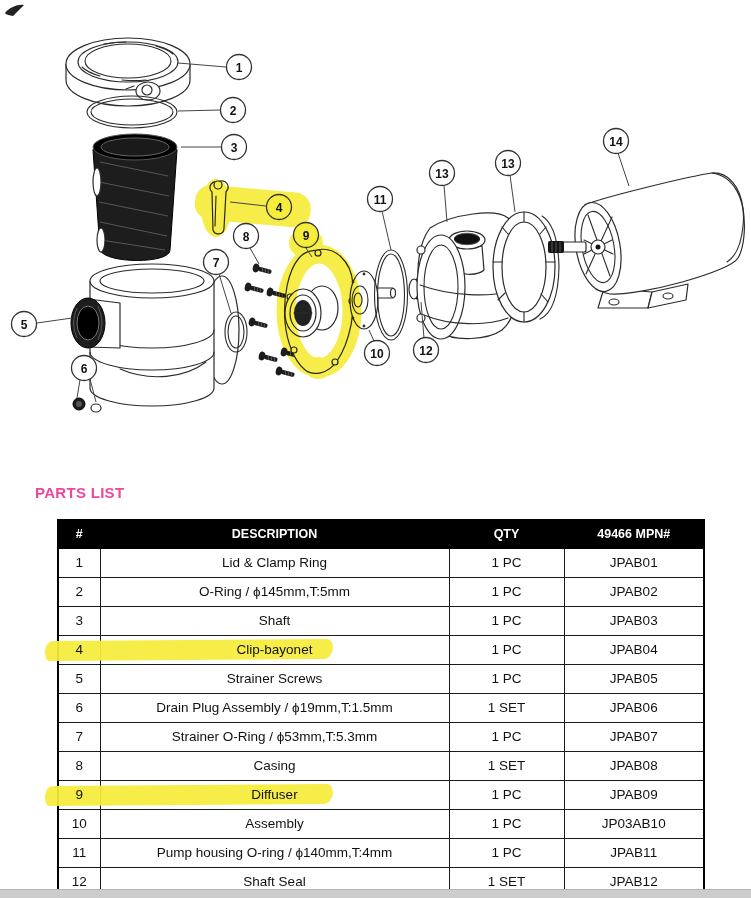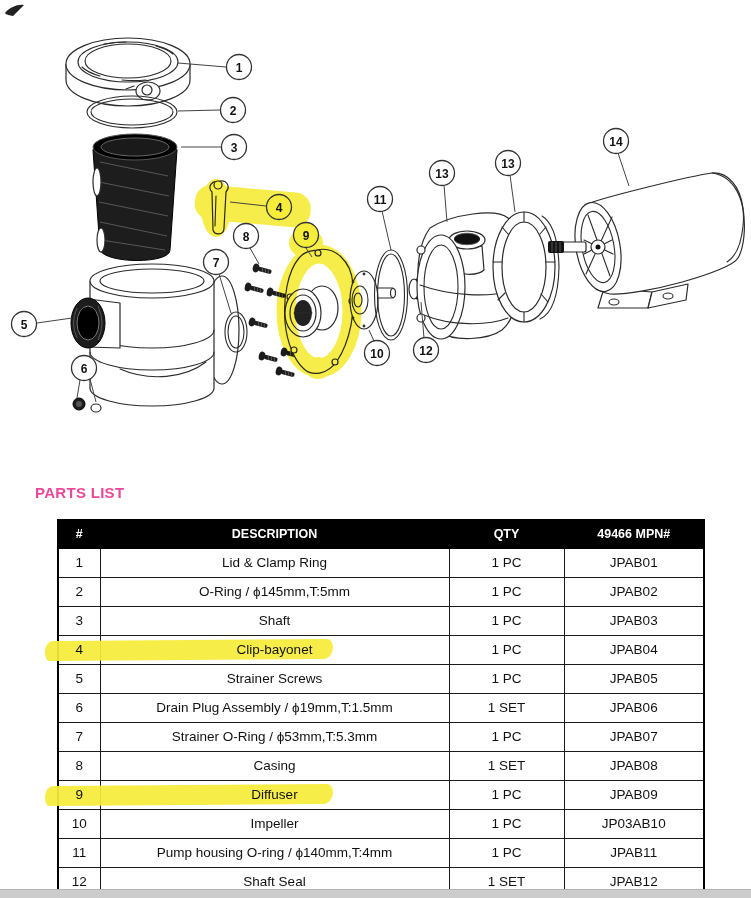--- a/index.html
+++ b/index.html
@@ -356,21 +356,21 @@
         <td><span class="ct">JPAB08</span></td>
       </tr>
       <tr>
         <td><span class="marker"></span><span class="ct">9</span></td>
         <td><span class="ct">Diffuser</span></td>
         <td><span class="ct">1 PC</span></td>
         <td><span class="ct">JPAB09</span></td>
       </tr>
       <tr>
         <td><span class="ct">10</span></td>
-        <td><span class="ct">Impeller</span></td>
+        <td><span class="ct">Assembly</span></td>
         <td><span class="ct">1 PC</span></td>
         <td><span class="ct">JP03AB10</span></td>
       </tr>
       <tr>
         <td><span class="ct">11</span></td>
         <td><span class="ct">Pump housing O-ring / ϕ140mm,T:4mm</span></td>
         <td><span class="ct">1 PC</span></td>
         <td><span class="ct">JPAB11</span></td>
       </tr>
       <tr>

